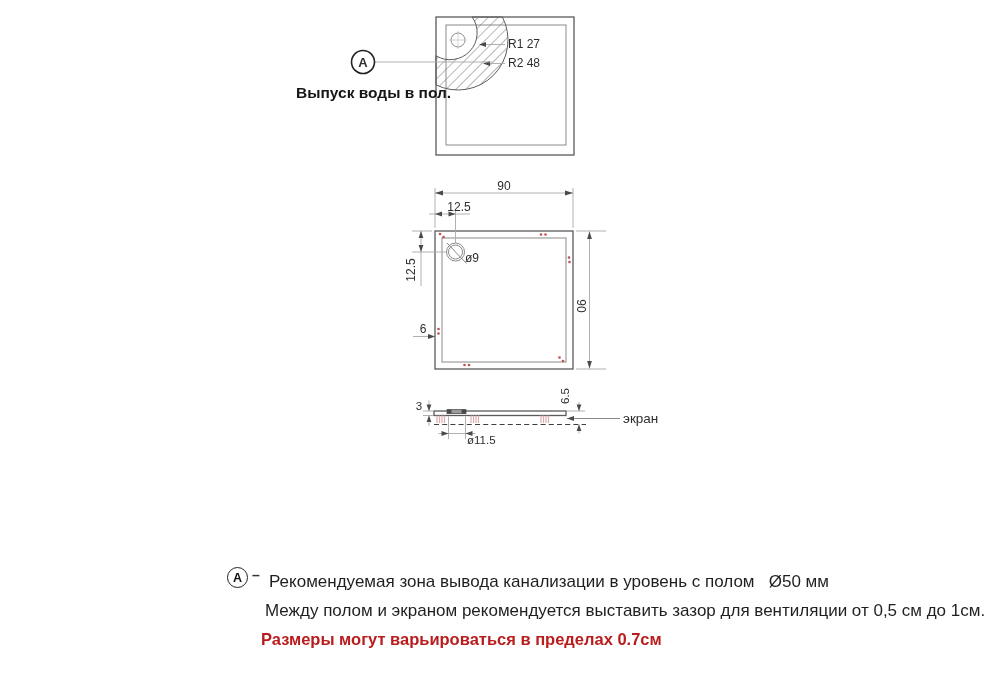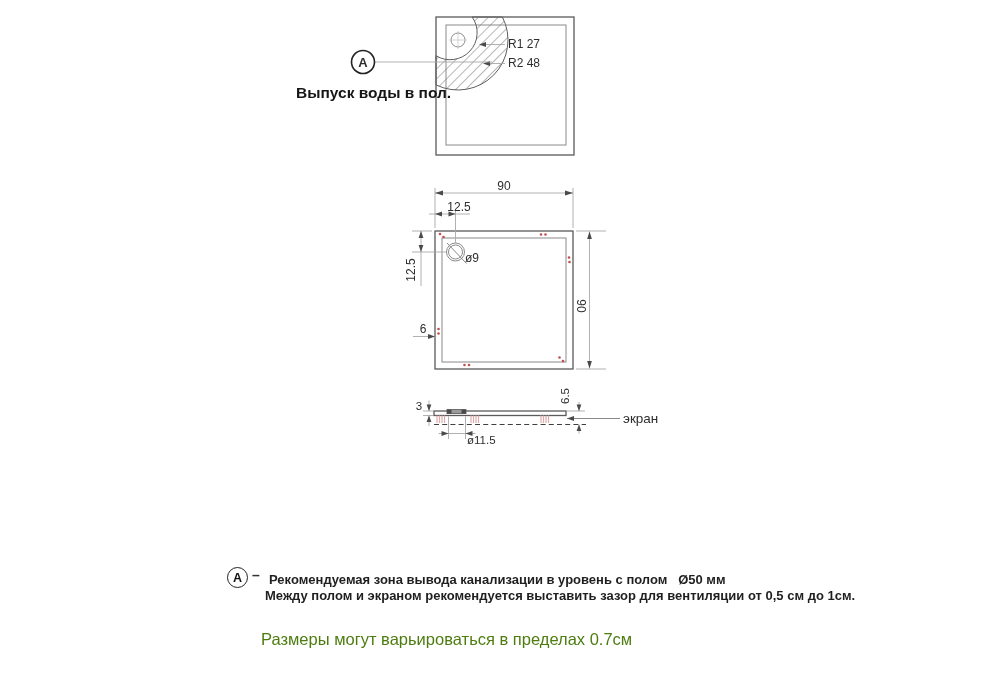--- a/index.html
+++ b/index.html
@@ -22,24 +22,24 @@
   .ln-xlight{stroke:#c9c9c9;stroke-width:0.8;fill:none;}
   .arr{fill:#4a4a4a;stroke:none;}
   .dim{font-size:12px;}
   .dim-s{font-size:11.5px;}
   .dot{fill:var(--accent-dots);stroke:none;}
   .pink{stroke:var(--pink-marks);stroke-width:1.2;fill:none;}
   .caption{
     position:absolute;font-size:15.5px;font-weight:600;color:#161616;white-space:pre;text-align:center;
   }
   .note-line{
-    position:absolute;white-space:pre;color:#1f1f1f;font-weight:700;font-size:13px;
+    position:absolute;white-space:pre;color:#1f1f1f;font-weight:400;font-size:17px;
   }
   .note-big{
-    position:absolute;white-space:pre;color:#4d7c0f;font-weight:400;font-size:16.5px;
+    position:absolute;white-space:pre;color:#b91c1c;font-weight:700;font-size:16.5px;
   }
   .callout-circle{
     position:absolute;box-sizing:border-box;border:1.6px solid #222;border-radius:50%;
     display:flex;align-items:center;justify-content:center;
     font-weight:bold;color:#111;background:#fff;
   }
   .callout-dash{position:absolute;font-size:14px;font-weight:600;color:#333;}
 </style>
 </head>
 <body>
@@ -219,17 +219,17 @@
   <div class="caption" style="left:296px;top:84px;">Выпуск воды в пол.</div>
 
   
   <div class="callout-circle" style="left:227px;top:567px;width:21px;height:21px;font-size:12.5px;">
     <span>A</span>
   </div>
   <div class="callout-dash" style="left:252px;top:567px;">–</div>
 
   <div class="note-line" style="left:269px;top:572px;">Рекомендуемая зона вывода канализации в уровень с полом   Ø50 мм</div>
 
-  <div class="note-line" style="left:265px;top:588px;text-align:center;">Между полом и экраном рекомендуется выставить зазор для вентиляции от 0,5 см до 1см.</div>
+  <div class="note-line" style="left:265px;top:601px;text-align:center;">Между полом и экраном рекомендуется выставить зазор для вентиляции от 0,5 см до 1см.</div>
 
   <div class="note-big" style="left:261px;top:630px;">Размеры могут варьироваться в пределах 0.7см</div>
 
 </div>
 
 </body></html>

